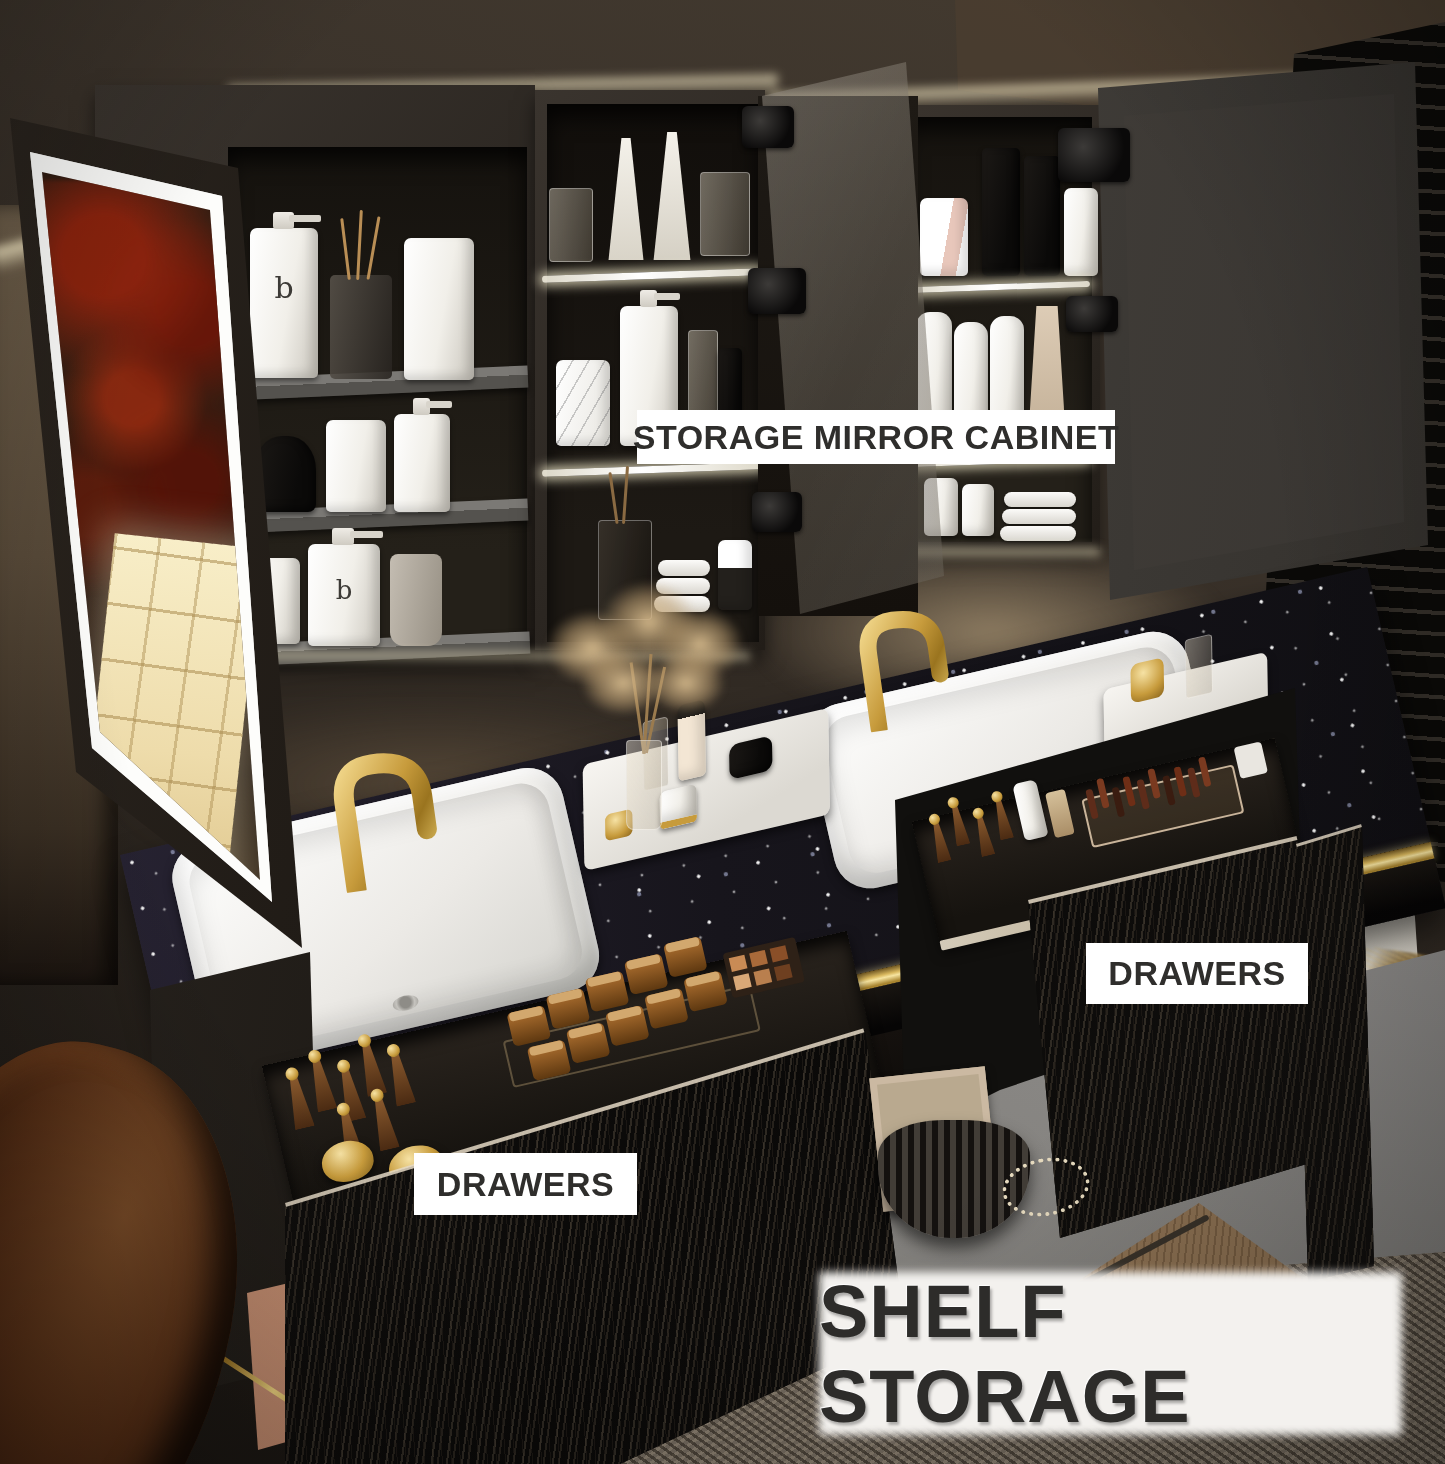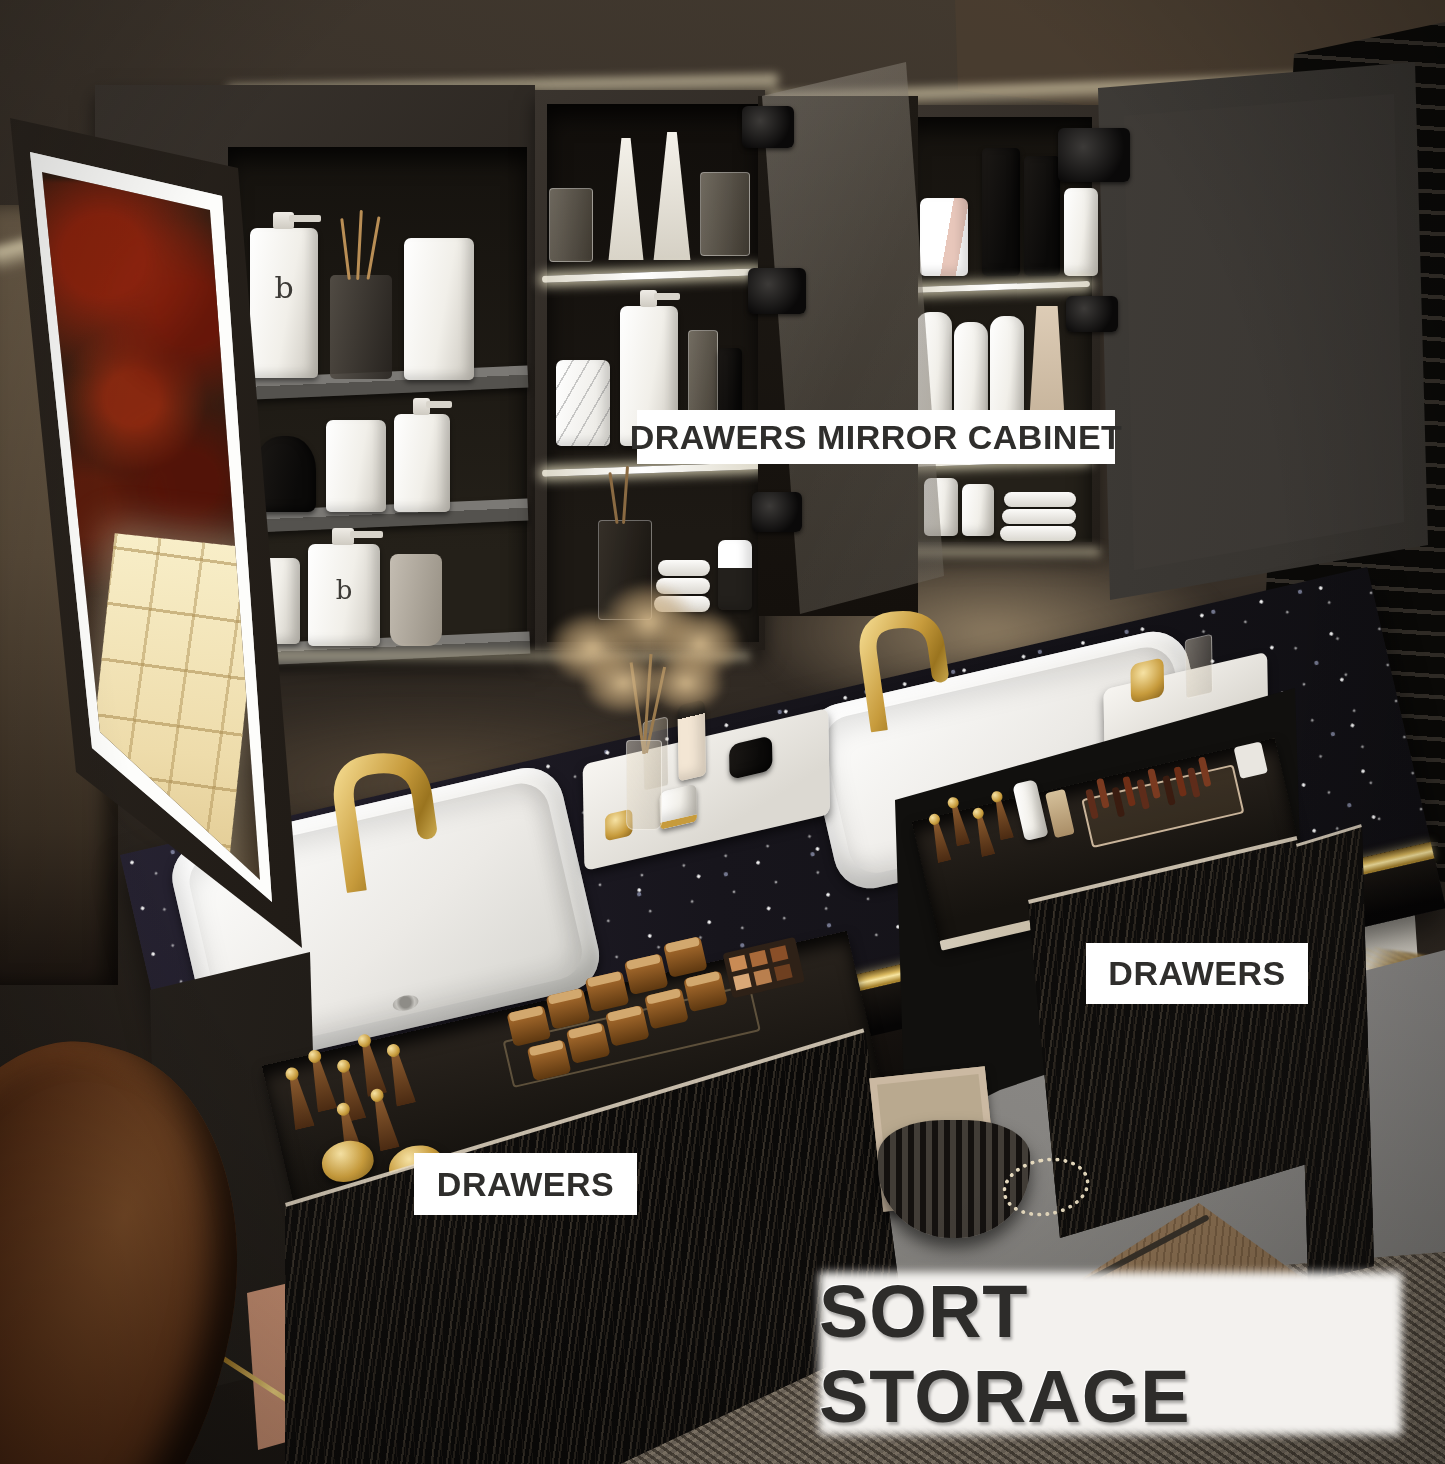--- a/index.html
+++ b/index.html
@@ -454,21 +454,21 @@
   <div class="full bark" style="clip-path:polygon(1296px 846px,1362px 826px,1374px 1266px,1308px 1282px);"></div>
   <div class="abs rim" style="left:1296px;top:844px;width:68px;height:3px;transform:rotate(-17deg);"></div>
 
   <div class="abs" id="pedframe"></div>
   <div class="abs" id="pedestal"></div>
   <div class="abs" id="pedring"></div>
 
   <div class="abs" id="chair"></div>
   <div class="full" id="vignette"></div>
 
-  <div class="label" style="left:637px;top:410px;width:478px;height:54px;">DRAWERS MIRROR CABINET</div>
+  <div class="label" style="left:637px;top:410px;width:478px;height:54px;">STORAGE MIRROR CABINET</div>
   <div class="label" style="left:1086px;top:943px;width:222px;height:61px;">DRAWERS</div>
   <div class="label" style="left:414px;top:1153px;width:223px;height:62px;">DRAWERS</div>
   <div class="abs" id="sortbox">
     <div id="sortbg"></div>
-    <div id="sorttext">SORT STORAGE</div>
+    <div id="sorttext">SHELF STORAGE</div>
   </div>
 
 </div>
 
 </body></html>

